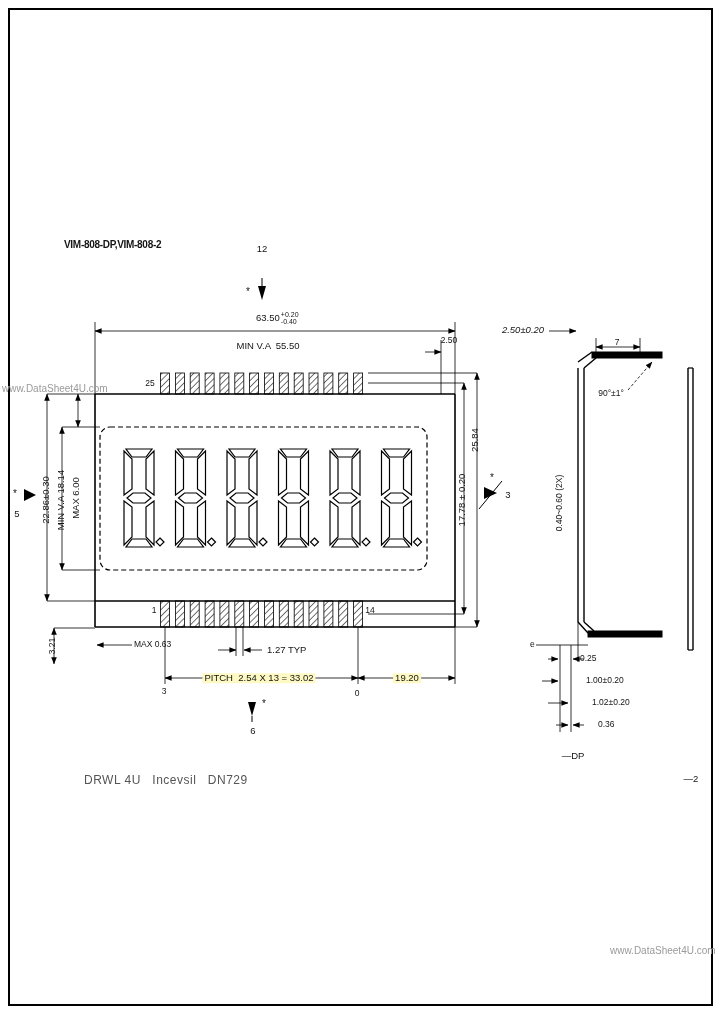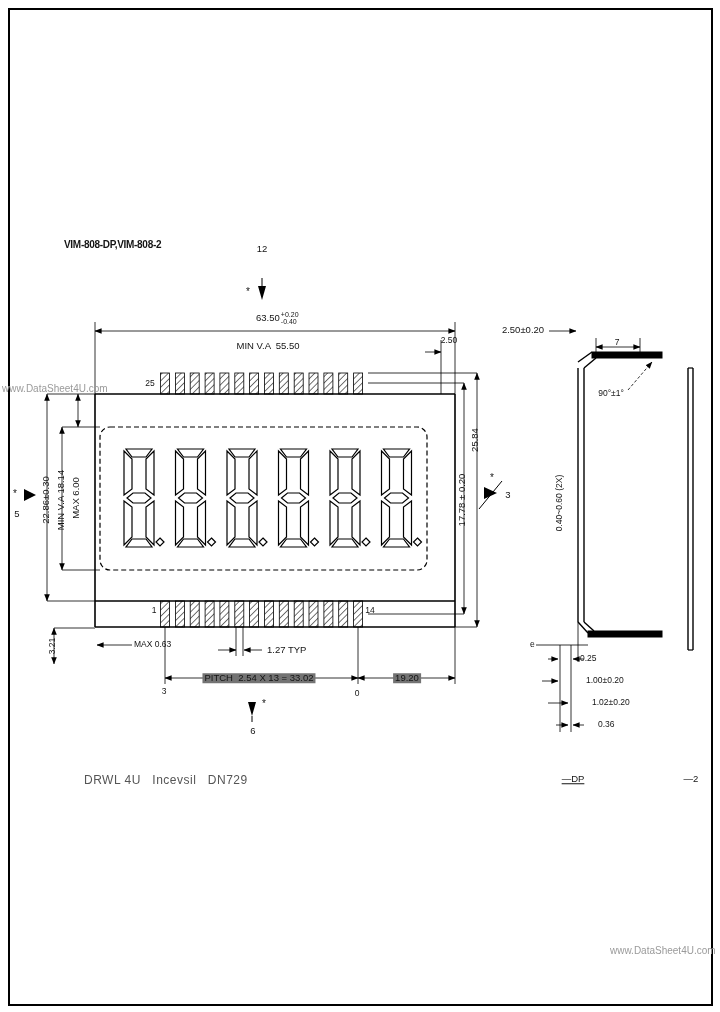--- a/index.html
+++ b/index.html
@@ -7,21 +7,21 @@
         font-family:"Liberation Sans",sans-serif;color:#111;}
   .frame{position:absolute;left:8px;top:8px;width:701px;height:994px;border:2px solid #000;}
   svg.draw{position:absolute;left:0;top:0;z-index:1;}
   .lbl{position:absolute;font-family:"Liberation Sans",sans-serif;font-size:9.5px;color:#141414;
        white-space:pre;z-index:3;line-height:1;}
   .c{transform:translate(-50%,-50%);}
   .v{transform:translate(-50%,-50%) rotate(-90deg);}
   .title{font-size:10px;font-weight:bold;letter-spacing:-0.3px;}
   .wm{color:#9a9a9a;font-size:10px;}
   .small{font-size:8.5px;}
-  .onleader{background:#737373;padding:0 2px;}
+  .onleader{background:#fef9c3;padding:0 2px;}
   .tolwrap{display:inline-flex;align-items:center;}
   .tol{display:inline-flex;flex-direction:column;font-size:7px;line-height:1.1;margin-left:1px;}
   .footer{color:#555;font-size:12px;letter-spacing:0.5px;}
   .star{font-size:10px;}
 </style>
 </head>
 <body>
 
 <div id="page">
   <div class="frame"></div>
@@ -231,26 +231,26 @@
 
   <div class="lbl c star" style="left:264px;top:704px;">*</div>
   <div class="lbl c" style="left:253px;top:731px;">6</div>
 
   <div class="lbl c star" style="left:15px;top:494px;">*</div>
   <div class="lbl c" style="left:17px;top:514px;">5</div>
 
   <div class="lbl c star" style="left:492px;top:478px;">*</div>
   <div class="lbl c" style="left:508px;top:495px;">3</div>
 
-  <div class="lbl c" style="left:523px;top:330px;">2.50±0.20</div>
+  <div class="lbl c" style="left:523px;top:330px;font-style:italic;">2.50±0.20</div>
   <div class="lbl c small" style="left:617px;top:342px;">7</div>
   <div class="lbl c small" style="left:611px;top:393px;">90°±1°</div>
   <div class="lbl v small" style="left:559px;top:503px;">0.40~0.60 (2X)</div>
   <div class="lbl small" style="left:580px;top:654px;">0.25</div>
   <div class="lbl small" style="left:586px;top:676px;">1.00±0.20</div>
   <div class="lbl small" style="left:592px;top:698px;">1.02±0.20</div>
   <div class="lbl small" style="left:598px;top:720px;">0.36</div>
   <div class="lbl small" style="left:530px;top:640px;">e</div>
-  <div class="lbl c" style="left:573px;top:779px;text-decoration:underline;">—DP</div>
+  <div class="lbl c" style="left:573px;top:756px;">—DP</div>
   <div class="lbl c" style="left:691px;top:779px;">—2</div>
 
   <div class="lbl footer" style="left:84px;top:774px;">DRWL 4U   Incevsil   DN729</div>
 </div>
 
 </body></html>

